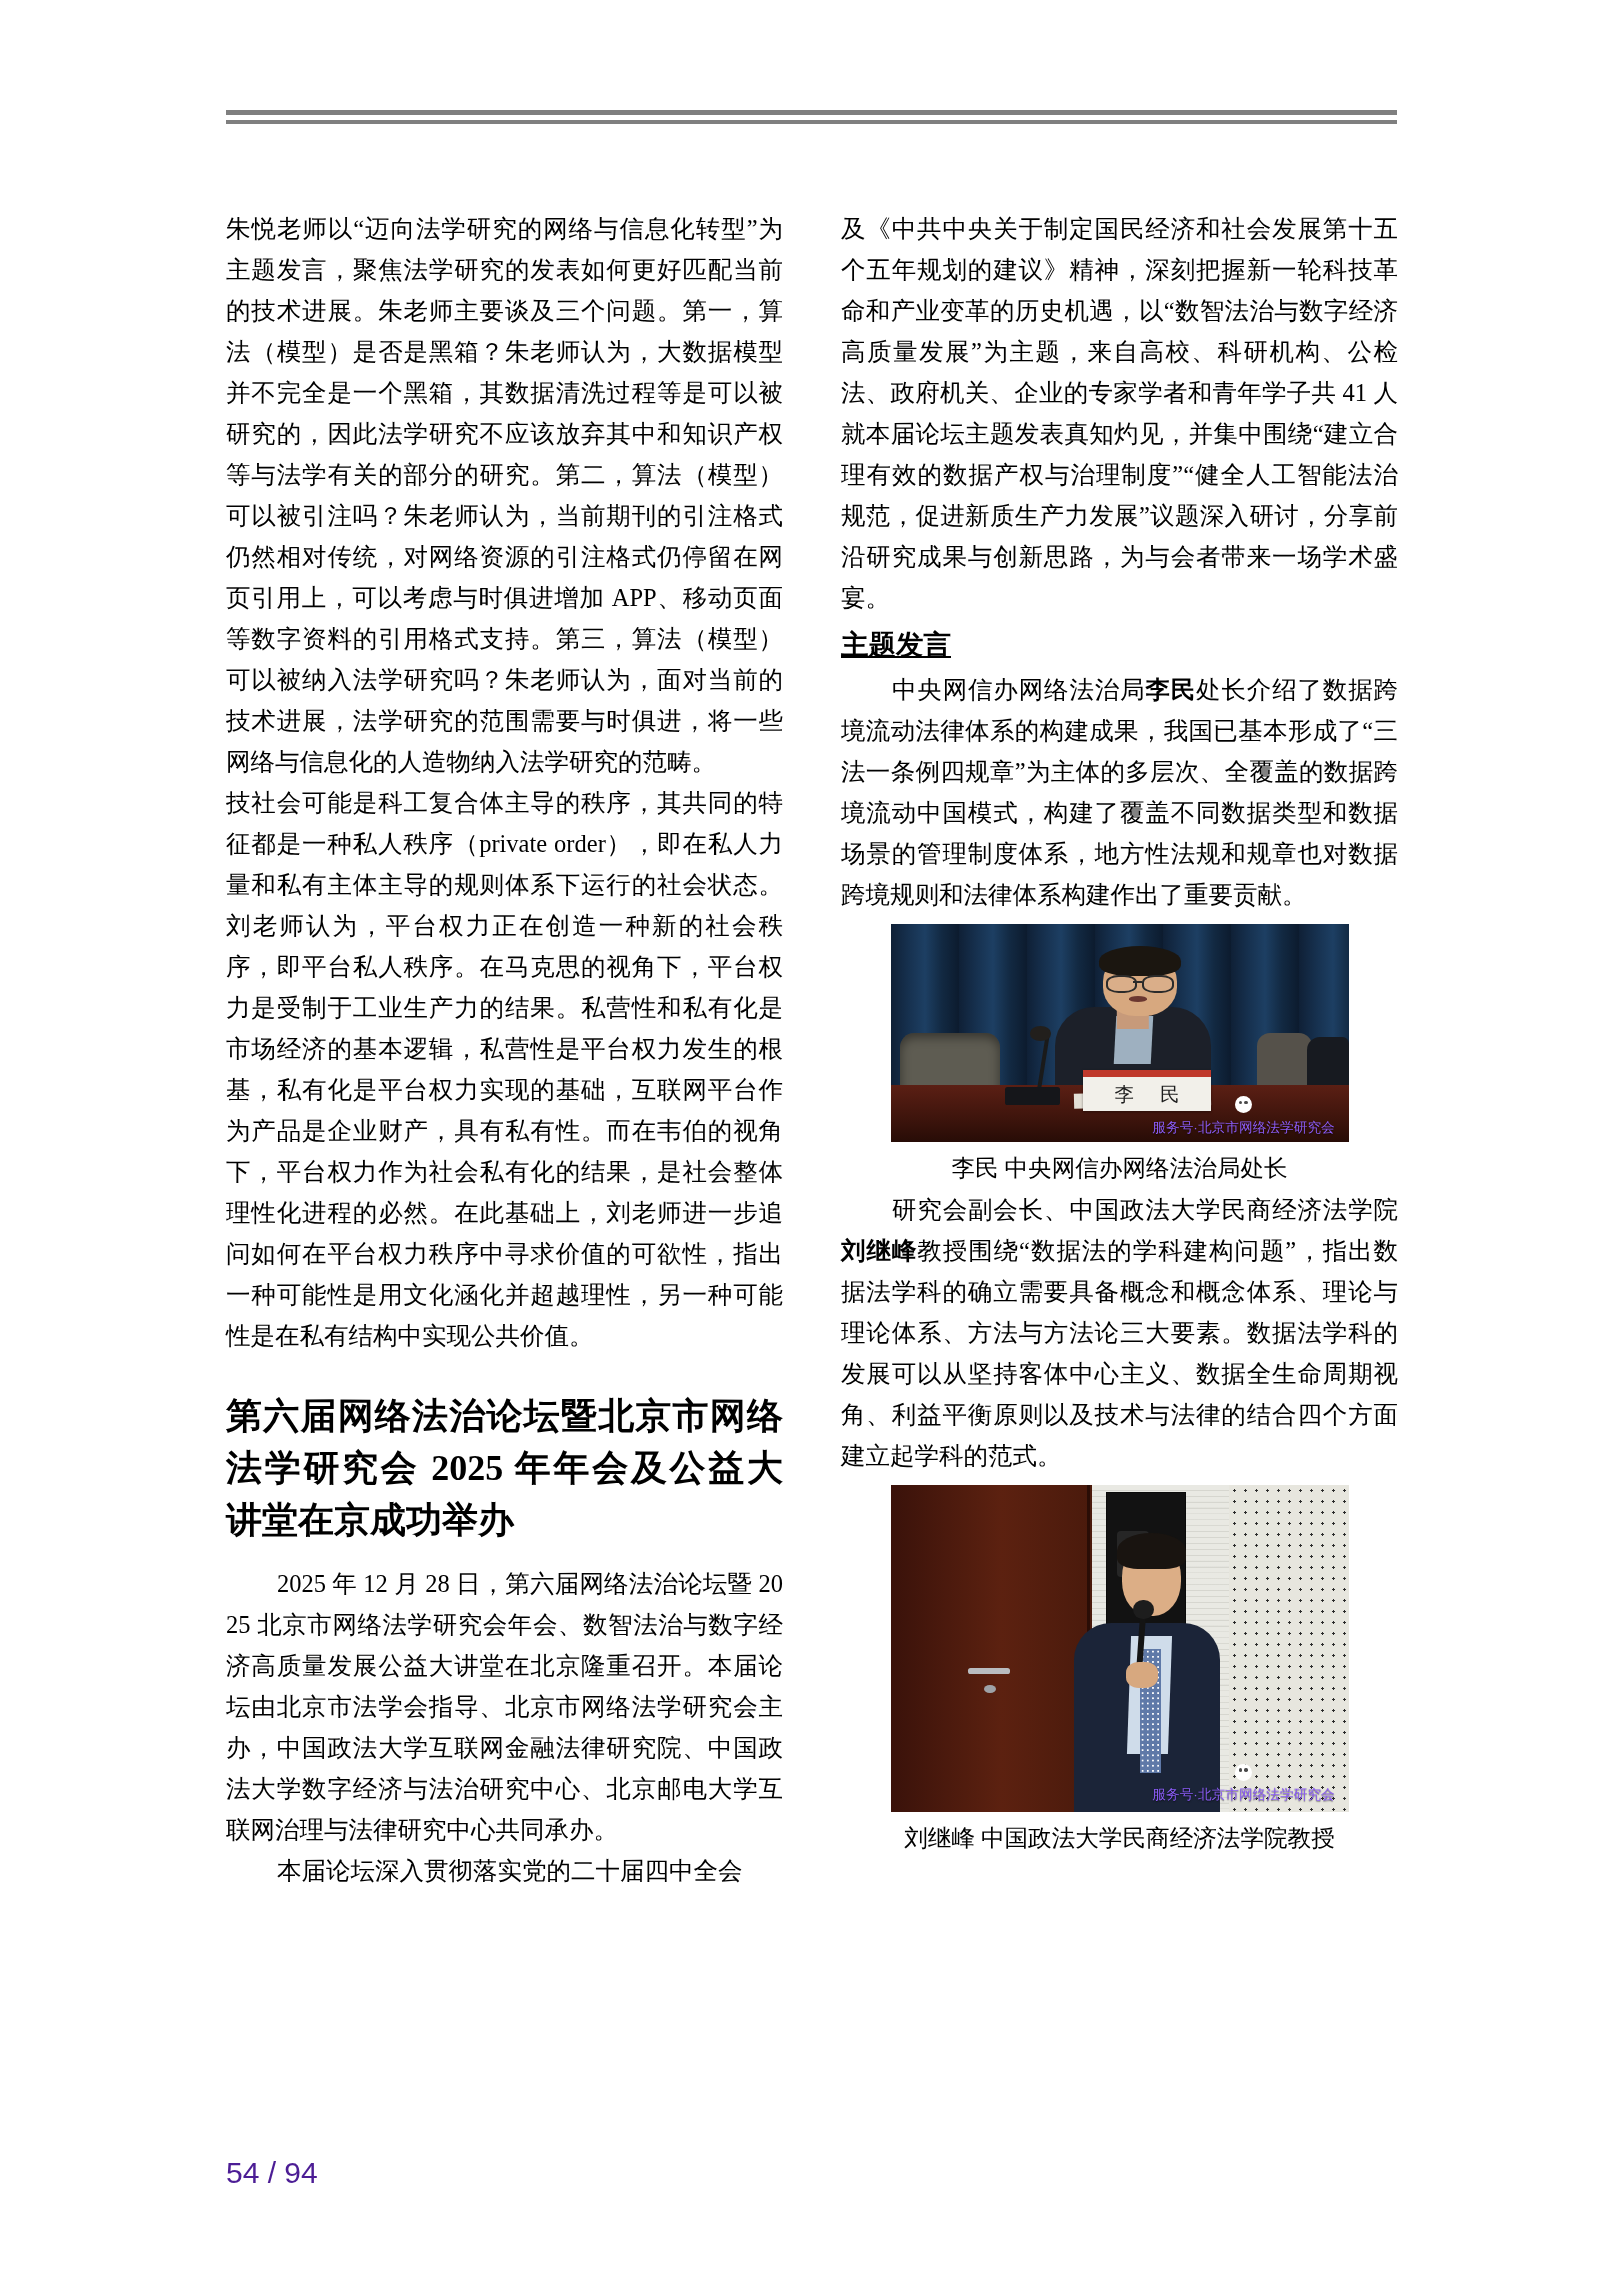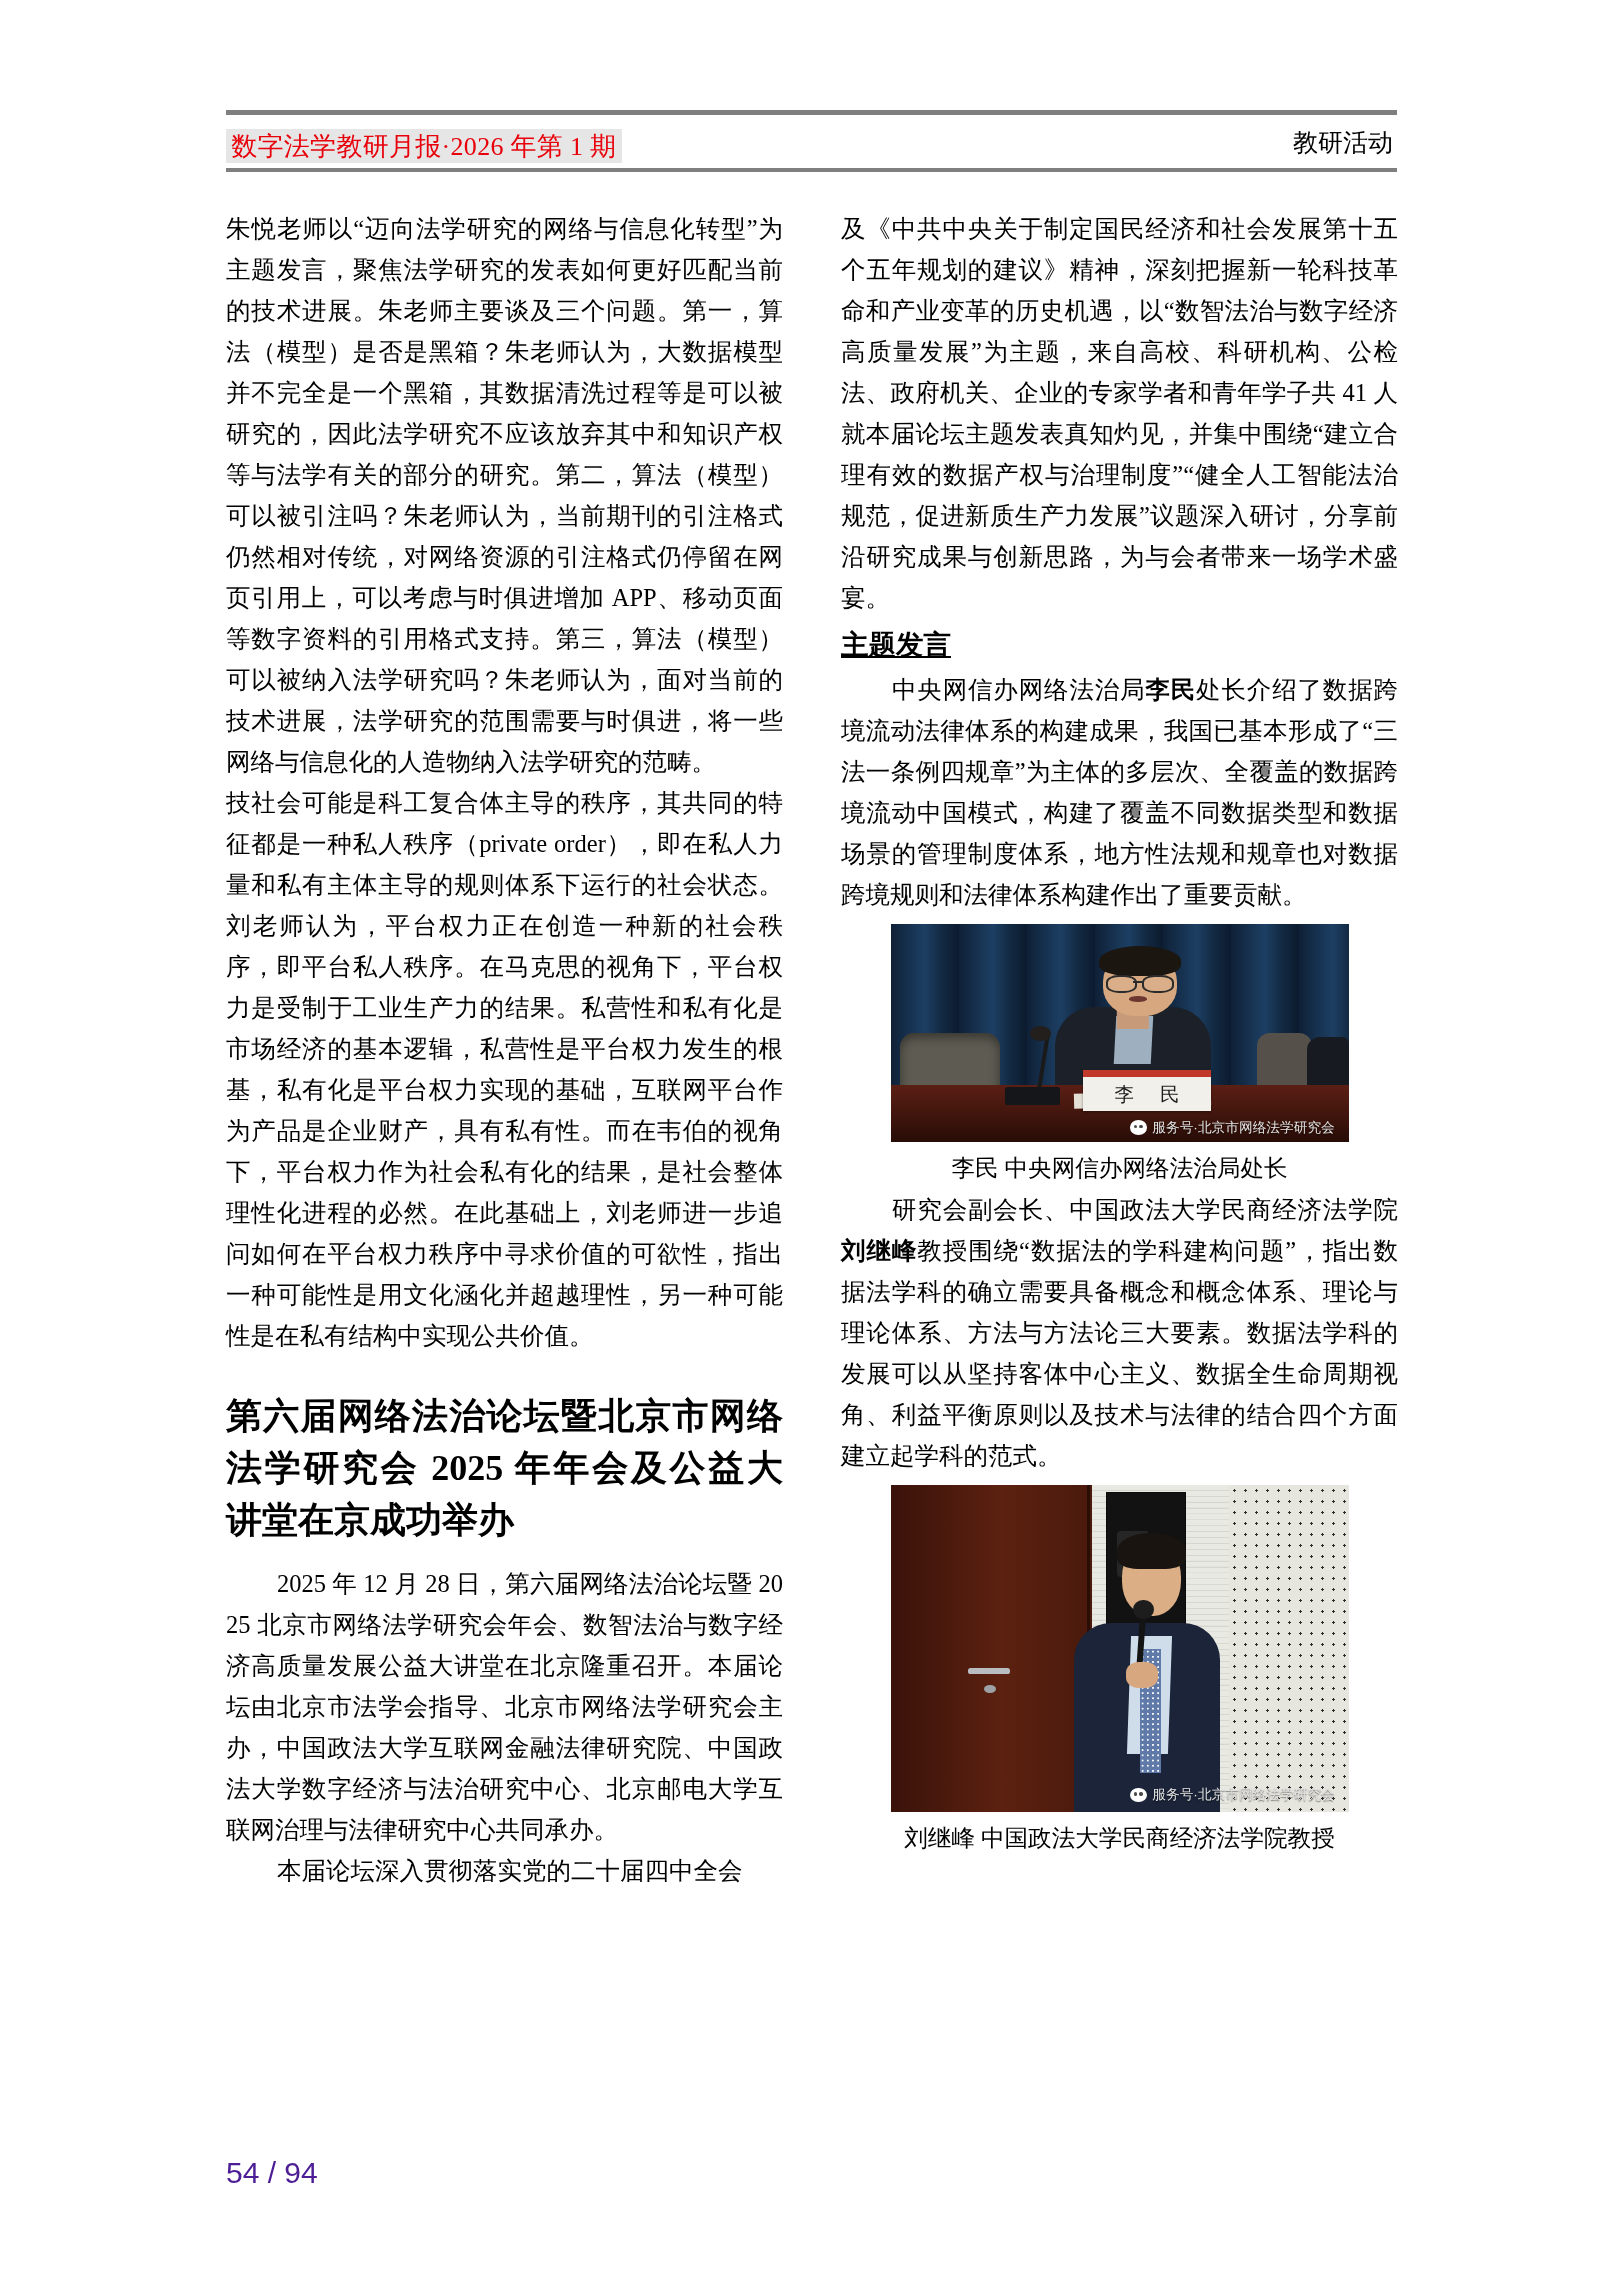--- a/index.html
+++ b/index.html
@@ -219,23 +219,24 @@
     font-size:19.6px; letter-spacing:10.5px; color:#1c1c1c; padding-left:10.5px;
     font-family:"Liberation Serif", serif;
   }
   .p1-papers {
     position:absolute; left:40%; bottom:16%; width:30%; height:7%;
     background:#e4e0d6; transform: rotate(-1.4deg);
   }
   .watermark {
     position:absolute; right:3%; bottom:2.5%;
     display:flex; align-items:center; gap:5.2px;
-    color:#e5e5e5; font-size:13.7px; white-space:nowrap;
+    color:#8b5cf6; font-size:13.7px; white-space:nowrap;
     text-shadow: 0 0.7px 1.3px rgba(0,0,0,.6);
     font-family:"Liberation Sans", sans-serif;
+    flex-direction:column;
   }
   .wm-badge {
     width:17px; height:14.4px; border-radius:50%;
     background:#ffffff; position:relative; flex:0 0 17px;
   }
   .wm-badge::before, .wm-badge::after {
     content:""; position:absolute; width:3.3px; height:3.3px; border-radius:50%;
     background:#4a4a4a; top:4.6px;
   }
   .wm-badge::before { left:3.9px; }
@@ -320,24 +321,20 @@
     color: #4c1d95;
   }
 </style>
 </head>
 <body>
 
 <div class="page">
 
   <div class="header">
     <div class="header-rule-top"></div>
-    <div class="header-row">
-      <div class="header-left">数字法学教研月报·2026 年第 1 期</div>
-      <div class="header-right">教研活动</div>
-    </div>
     <div class="header-rule-bottom"></div>
   </div>
 
   <div class="columns">
 
     <div class="col">
 
       <p class="body">朱悦老师以“迈向法学研究的网络与信息化转型”为主题发言，聚焦法学研究的发表如何更好匹配当前的技术进展。朱老师主要谈及三个问题。第一，算法（模型）是否是黑箱？朱老师认为，大数据模型并不完全是一个黑箱，其数据清洗过程等是可以被研究的，因此法学研究不应该放弃其中和知识产权等与法学有关的部分的研究。第二，算法（模型）可以被引注吗？朱老师认为，当前期刊的引注格式仍然相对传统，对网络资源的引注格式仍停留在网页引用上，可以考虑与时俱进增加 APP、移动页面等数字资料的引用格式支持。第三，算法（模型）可以被纳入法学研究吗？朱老师认为，面对当前的技术进展，法学研究的范围需要与时俱进，将一些网络与信息化的人造物纳入法学研究的范畴。</p>
 
       <p class="body">技社会可能是科工复合体主导的秩序，其共同的特征都是一种私人秩序（private order），即在私人力量和私有主体主导的规则体系下运行的社会状态。刘老师认为，平台权力正在创造一种新的社会秩序，即平台私人秩序。在马克思的视角下，平台权力是受制于工业生产力的结果。私营性和私有化是市场经济的基本逻辑，私营性是平台权力发生的根基，私有化是平台权力实现的基础，互联网平台作为产品是企业财产，具有私有性。而在韦伯的视角下，平台权力作为社会私有化的结果，是社会整体理性化进程的必然。在此基础上，刘老师进一步追问如何在平台权力秩序中寻求价值的可欲性，指出一种可能性是用文化涵化并超越理性，另一种可能性是在私有结构中实现公共价值。</p>

